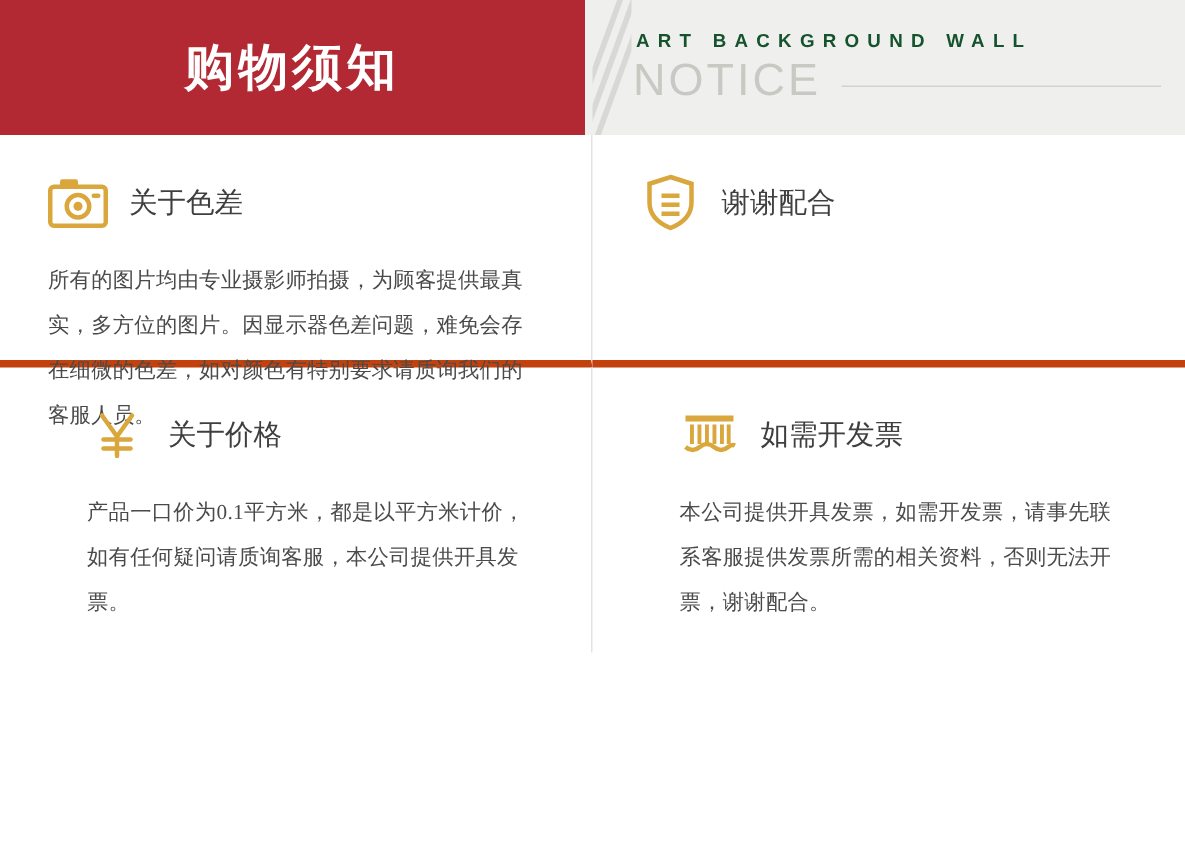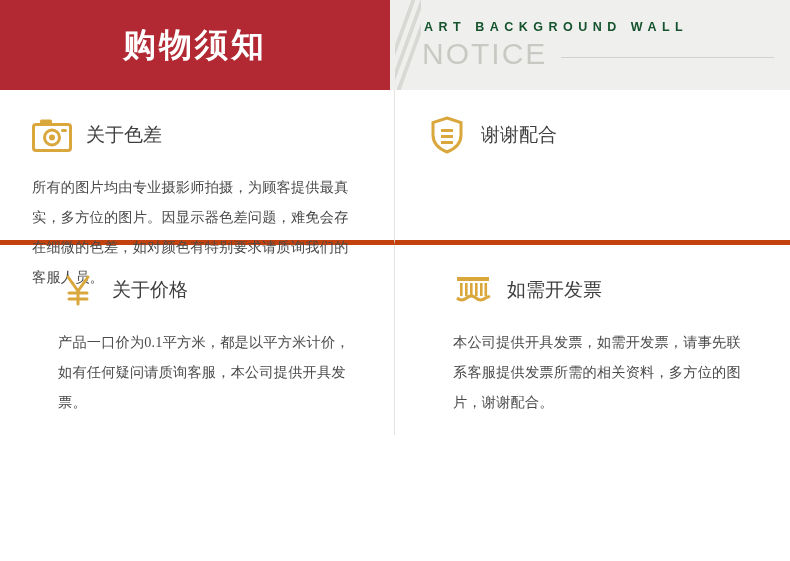--- a/index.html
+++ b/index.html
@@ -241,18 +241,18 @@
               <rect x="11" y="10" width="2.6" height="13" fill="#d9a73c"></rect>
               <rect x="16" y="10" width="2.6" height="13" fill="#d9a73c"></rect>
               <rect x="21" y="10" width="2.6" height="13" fill="#d9a73c"></rect>
               <rect x="26" y="10" width="2.6" height="13" fill="#d9a73c"></rect>
               <rect x="30.5" y="10" width="2.6" height="13" fill="#d9a73c"></rect>
               <path d="M3 25 q4.7 4 9.5 0 q4.7 -4 9.5 0 q4.7 4 9.5 0 q2.5 -2 4.5 -1" fill="none" stroke="#d9a73c" stroke-width="3"></path>
             </svg>
           </div>
           <div class="cell-title">如需开发票</div>
         </div>
-        <div class="cell-body">本公司提供开具发票，如需开发票，请事先联系客服提供发票所需的相关资料，多方位的图片，谢谢配合。</div>
+        <div class="cell-body">本公司提供开具发票，如需开发票，请事先联系客服提供发票所需的相关资料，否则无法开票，谢谢配合。</div>
       </div>
     </div>
 
   </div>
 </div>
 
 </body></html>

